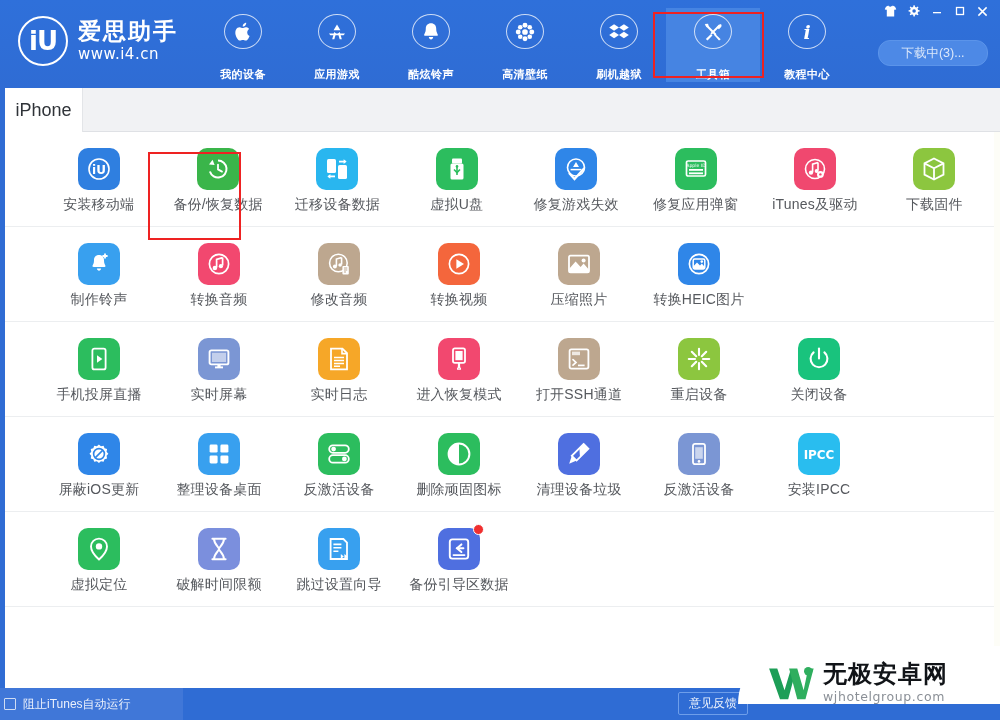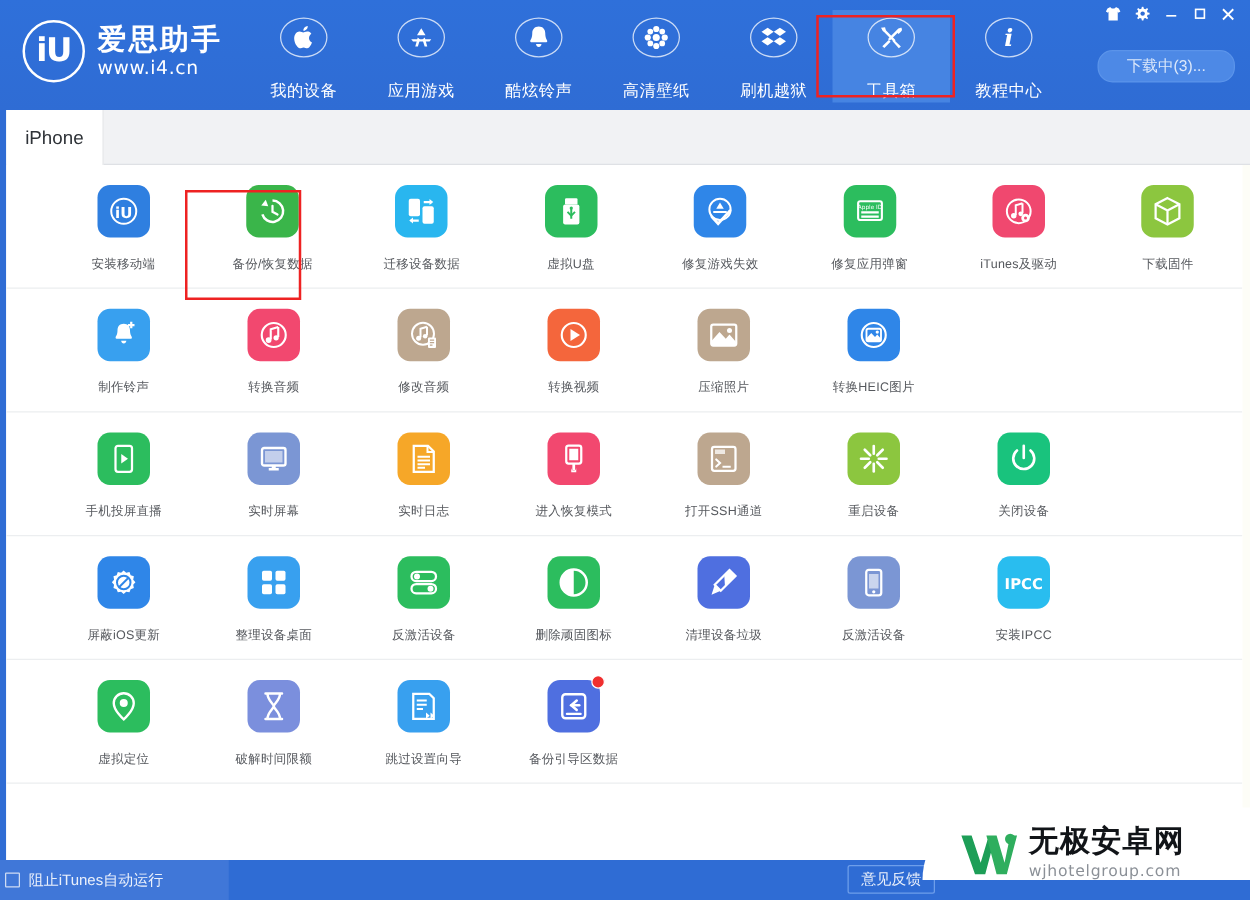--- a/index.html
+++ b/index.html
@@ -33,21 +33,21 @@
     width: 94px; height: 74px; position: relative;
     display: flex; flex-direction: column; align-items: center;
     padding-top: 6px; cursor: pointer;
   }
   .nav-item.active { background: #4684e2; }
   .nav-circle {
     width: 38px; height: 38px; border-radius: 50%;
     border: 1.5px solid rgba(255,255,255,0.75);
     display: flex; align-items: center; justify-content: center;
   }
-  .nav-label { color: #ffffff; font-size: 13px; margin-top: 18px; letter-spacing: 0.4px; }
+  .nav-label { color: #ffffff; font-size: 11px; margin-top: 18px; letter-spacing: 0.4px; font-weight: bold; }
   .nav-item.active .nav-label { color: #fff; }
 
   .annot-box { position: absolute; border: 2px solid #ee2222; pointer-events: none; }
   #annot-toolbox { left: 653px; top: 12px; width: 111px; height: 66px; }
   #annot-backup   { left: 148px; top: 152px; width: 93px; height: 88px; }
 
   .wincontrols { position: absolute; right: 6px; top: 1px; display: flex; align-items: center; height: 20px; }
   .wc {
     width: 23px; height: 19px; display: flex; align-items: center; justify-content: center;
     color: #ffffff; cursor: pointer;
@@ -66,21 +66,21 @@
     position: absolute; left: 0; top: 88px; width: 1000px; height: 44px;
     background: #f1f2f4; border-bottom: 1px solid #dfe1e5;
   }
   .tabstrip:before {
     content:''; position:absolute; left:0; top:0; width:5px; height:44px; background:#2f6cd4;
   }
   .tab {
     position: absolute; left: 5px; top: 0; width: 78px; height: 44px;
     background: #ffffff;
     display: flex; align-items: center; justify-content: center;
-    font-size: 15px; color: #2f3338; cursor: pointer;
+    font-size: 18px; color: #2f3338; cursor: pointer;
     border-right: 1px solid #e3e5e8;
   }
 
   
   .content {
     position: absolute; left: 5px; top: 132px; width: 989px; height: 556px;
     background: #ffffff; overflow: hidden;
   }
   .scroll-gutter {
     position: absolute; right: 0; top: 132px; width: 6px; height: 556px;
@@ -100,21 +100,21 @@
     width: 120px; display: flex; flex-direction: column;
     align-items: center; cursor: pointer; position: relative;
   }
   .tile-icon {
     width: 42px; height: 42px; border-radius: 10px;
     display: flex; align-items: center; justify-content: center;
     position: relative;
   }
   .tile-icon svg { display: block; }
   .tile-label {
-    margin-top: 14px; font-size: 10px; color: #56595e; letter-spacing: 0.2px;
+    margin-top: 6px; font-size: 14px; color: #56595e; letter-spacing: 0.2px;
     white-space: nowrap;
   }
   .badge {
     position: absolute; right: -4px; top: -4px; width: 11px; height: 11px;
     border-radius: 50%; background: #f02f2f; border: 1.5px solid #fff;
   }
 
   
   .statusbar {
     position: absolute; left: 0; bottom: 0; width: 1000px; height: 32px;

